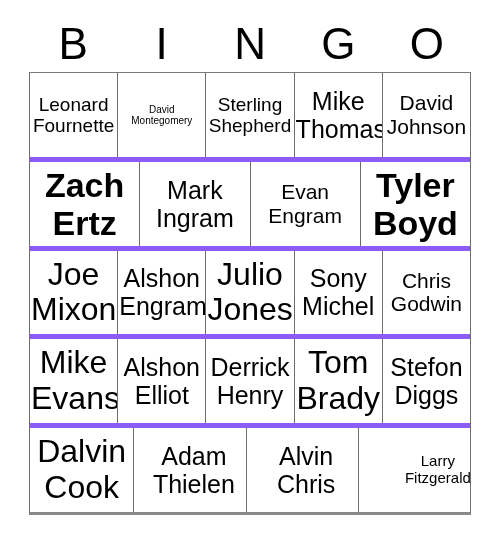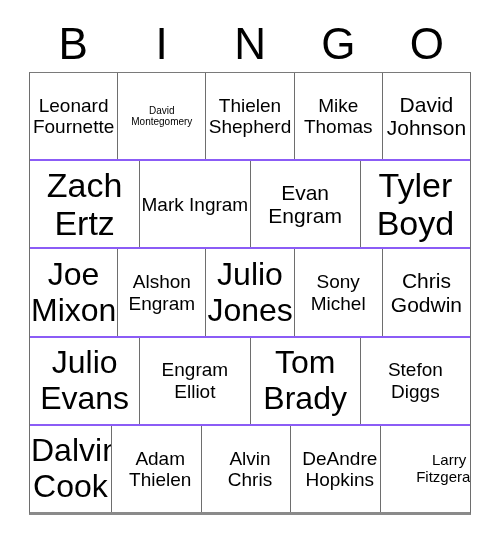--- a/index.html
+++ b/index.html
@@ -50,21 +50,21 @@
     border-right: 1px solid #6e6e6e;
     border-bottom: 3px solid #8a8a8a;
     box-sizing: border-box;
     display: flex;
     flex-direction: column;
     background: #ffffff;
   }
   .grid-row {
     flex: 1 1 0;
     display: flex;
-    border-bottom: 2px solid #8b5cf6;
+    border-bottom: 5px solid #8b5cf6;
     box-sizing: border-box;
   }
   .grid-row:last-child {
     border-bottom: none;
     gap: 8px;
   }
   .cell {
     flex: 1 1 0;
     border-right: 1px solid #6e6e6e;
     box-sizing: border-box;
@@ -83,23 +83,23 @@
     width: 100%;
     line-height: 1.12;
     color: #000000;
     white-space: normal;
     word-break: normal;
   }
   .fs-xs  { font-size: 10px; }
   .fs-s   { font-size: 15px; padding-left: 39px; }
   .fs-m   { font-size: 19px; }
   .fs-ml  { font-size: 21px; text-align: center; }
-  .fs-l   { font-size: 19px; }
+  .fs-l   { font-size: 25px; }
   .fs-xl  { font-size: 32px; }
-  .fs-xxl { font-size: 34px; }
+  .fs-xxl { font-size: 34px; font-weight: bold; }
 </style>
 </head>
 <body>
 
 <div id="card">
 
   <div class="header-row">
     <div class="header-cell">B</div>
     <div class="header-cell">I</div>
     <div class="header-cell">N</div>
@@ -110,21 +110,21 @@
   <div class="grid">
 
     <div class="grid-row">
       <div class="cell">
           <span class="cell-text fs-m">Leonard Fournette</span>
         </div>
       <div class="cell">
           <span class="cell-text fs-xs">David Montegomery</span>
         </div>
       <div class="cell">
-          <span class="cell-text fs-m">Thielen Shepherd</span>
+          <span class="cell-text fs-m">Sterling Shepherd</span>
         </div>
       <div class="cell">
           <span class="cell-text fs-l">Mike Thomas</span>
         </div>
       <div class="cell">
           <span class="cell-text fs-ml">David Johnson</span>
         </div>
     </div>
 
     <div class="grid-row">
@@ -155,45 +155,45 @@
       <div class="cell">
           <span class="cell-text fs-l">Sony Michel</span>
         </div>
       <div class="cell">
           <span class="cell-text fs-ml">Chris Godwin</span>
         </div>
     </div>
 
     <div class="grid-row">
       <div class="cell">
-          <span class="cell-text fs-xl">Julio Evans</span>
+          <span class="cell-text fs-xl">Mike Evans</span>
         </div>
       <div class="cell">
-          <span class="cell-text fs-l">Engram Elliot</span>
+          <span class="cell-text fs-l">Alshon Elliot</span>
+        </div>
+      <div class="cell">
+          <span class="cell-text fs-l">Derrick Henry</span>
         </div>
       <div class="cell">
           <span class="cell-text fs-xl">Tom Brady</span>
         </div>
       <div class="cell">
           <span class="cell-text fs-l">Stefon Diggs</span>
         </div>
     </div>
 
     <div class="grid-row">
       <div class="cell">
           <span class="cell-text fs-xl">Dalvin Cook</span>
         </div>
       <div class="cell">
           <span class="cell-text fs-l">Adam Thielen</span>
         </div>
       <div class="cell">
           <span class="cell-text fs-l">Alvin Chris</span>
         </div>
       <div class="cell">
-          <span class="cell-text fs-m">DeAndre Hopkins</span>
-        </div>
-      <div class="cell">
           <span class="cell-text fs-s">Larry Fitzgerald</span>
         </div>
     </div>
 
   </div>
 </div>
 
 </body></html>

